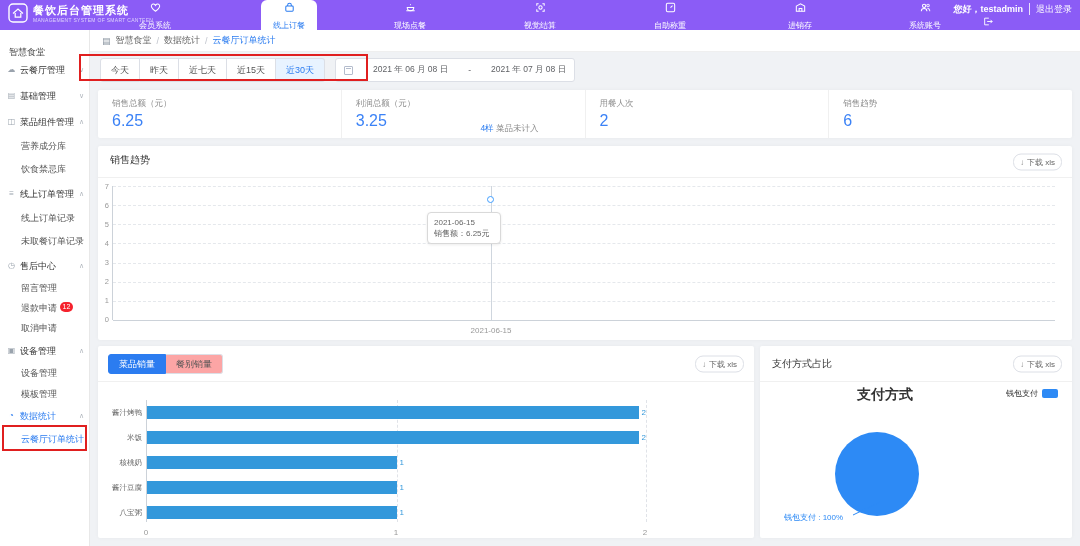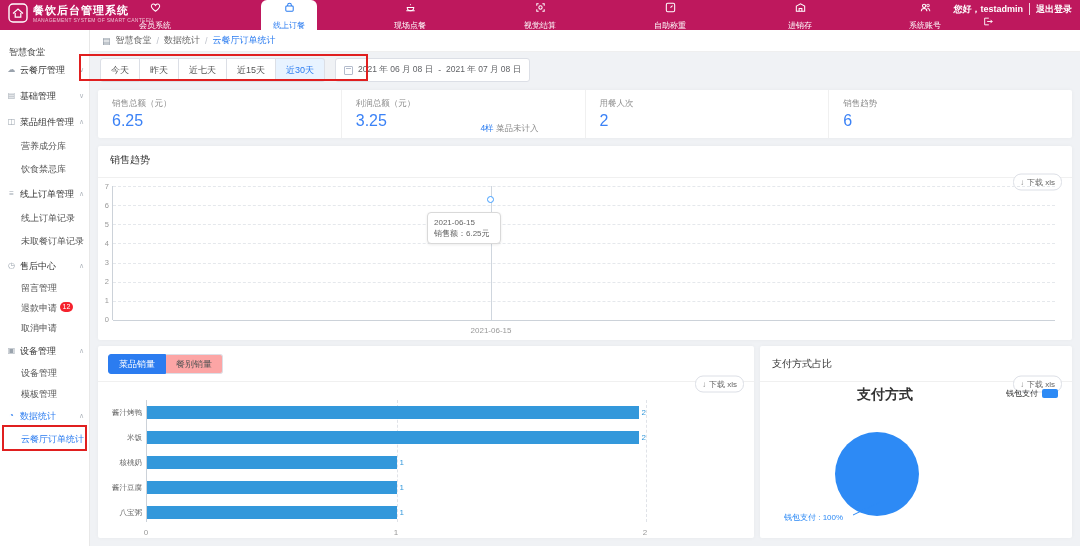--- a/index.html
+++ b/index.html
@@ -1,34 +1,34 @@
 <!DOCTYPE html>
 <html><head>
 <meta charset="utf-8">
 <style>
   * { margin:0; padding:0; box-sizing:border-box; }
   html,body { width:1080px; height:546px; overflow:hidden; background:#f0f2f5;
     font-family:"Liberation Sans","DejaVu Sans",sans-serif; }
   #stage { position:relative; width:1080px; height:546px; }
 
   
-  #topbar { position:absolute; left:0; top:0; width:1080px; height:30px; background:#be185d; z-index:30; }
+  #topbar { position:absolute; left:0; top:0; width:1080px; height:30px; background:#8b5cf6; z-index:30; }
   .logo { position:absolute; left:8px; top:3px; display:flex; align-items:center; gap:5px; color:#fff; }
   .logo-txt .t1 { font-size:11px; font-weight:bold; letter-spacing:1px; line-height:13px; }
   .logo-txt .t2 { font-size:5px; color:rgba(255,255,255,.7); letter-spacing:.3px; line-height:6px; }
   .nav-item { position:absolute; top:0; width:70px; height:30px; margin-left:-35px;
     display:flex; flex-direction:column; align-items:center; justify-content:center; gap:7px;
     color:#fff; cursor:pointer; }
   .nav-item .nv-label { font-size:8px; line-height:9px; white-space:nowrap; }
   .nav-item svg { display:block; }
   .nav-item.active { background:#fff; color:#2b7cf0; border-radius:6px 6px 0 0; width:56px; margin-left:-28px; }
   .userbox { position:absolute; right:8px; top:3px; display:flex; align-items:flex-start; gap:6px; color:#fff; }
   .greet-col { display:flex; flex-direction:column; align-items:center; gap:1px; }
   .greet { font-size:9px; font-weight:bold; white-space:nowrap; }
-  .logout-wrap { border-left:1px solid rgba(255,255,255,.8); padding-left:6px; font-size:9px; font-weight:bold; line-height:12px; cursor:pointer; white-space:nowrap; }
+  .logout-wrap { border-left:1px solid rgba(255,255,255,.8); padding-left:6px; font-size:9px; font-weight:normal; line-height:12px; cursor:pointer; white-space:nowrap; }
 
   
   #sidebar { position:absolute; left:0; top:30px; width:90px; height:516px; background:#fff; border-right:1px solid #e8e8e8; z-index:20; }
   .sb-row { position:absolute; left:0; width:90px; height:16px; line-height:16px; font-size:9px; color:#333; cursor:pointer; white-space:nowrap; }
   .sb-brand { padding-left:9px; color:#444; cursor:default; }
   .sb-group { padding-left:7px; display:flex; align-items:center; gap:4px; }
   .sb-group .g-ic { font-size:8px; color:#9aa3ad; width:9px; text-align:center; }
   .sb-child { padding-left:21px; color:#555; }
   .chev { position:absolute; right:6px; top:0; font-size:7px; color:#b0b6bd; }
   .chev.down::after { content:"∨"; }
@@ -51,30 +51,30 @@
   .crumb-cur { color:#2b7cf0; }
 
   
   #filters { position:absolute; left:100px; top:58px; display:flex; align-items:center; z-index:10; }
   .fbtn { height:24px; padding:0 10px; background:#fff; border:1px solid #dcdfe6; border-left:none;
     font-size:9px; color:#555; display:flex; align-items:center; cursor:pointer; white-space:nowrap; }
   .fbtn:first-child { border-left:1px solid #dcdfe6; border-radius:3px 0 0 3px; }
   .fbtn.last { border-radius:0 3px 3px 0; }
   .fbtn.active { background:#e8f3ff; color:#2b7cf0; }
   .datebox { height:24px; margin-left:10px; background:#fff; border:1px solid #dcdfe6; border-radius:3px;
-    display:flex; align-items:center; gap:5px; padding:0 8px; font-size:8.5px; color:#606266; cursor:pointer; white-space:nowrap; }
+    display:flex; align-items:center; gap:20px; padding:0 8px; font-size:8.5px; color:#606266; cursor:pointer; white-space:nowrap; }
   .cal-ic { width:9px; height:9px; border:1px solid #b4bccc; border-radius:1px; position:relative; }
   .cal-ic::before { content:""; position:absolute; left:1px; right:1px; top:1.5px; border-top:1px solid #b4bccc; }
 
   
   .card { position:absolute; background:#fff; border-radius:2px; box-shadow:0 0 4px rgba(0,0,0,.04); }
   .card-head { position:relative; border-bottom:1px solid #f0f0f0; }
   .dl-btn { position:absolute; right:10px; top:50%; transform:translateY(-50%); height:17px;
     border:1px solid #dcdfe6; border-radius:8px; background:#fff; font-size:8px; color:#666;
-    display:flex; align-items:center; gap:3px; padding:0 6px; cursor:pointer; white-space:nowrap;margin-top:20px; }
+    display:flex; align-items:center; gap:3px; padding:0 6px; cursor:pointer; white-space:nowrap; }
   .dl-btn::before { content:"↓"; font-size:8px; color:#888; }
 
   
   #stats { left:98px; top:90px; width:974px; height:48px; display:flex; }
   .stat-col { flex:1; position:relative; padding:8px 0 0 14px; }
   .stat-col + .stat-col { border-left:1px solid #f0f0f0; }
   .stat-label { font-size:8.5px; color:#8c8c8c; }
   .stat-value { font-size:16px; color:#3b82f6; margin-top:2px; }
   .stat-note { position:absolute; right:46px; bottom:3px; font-size:8.5px; color:#8c8c8c; white-space:nowrap; }
   .stat-note .hl { color:#2b7cf0; cursor:pointer; }

